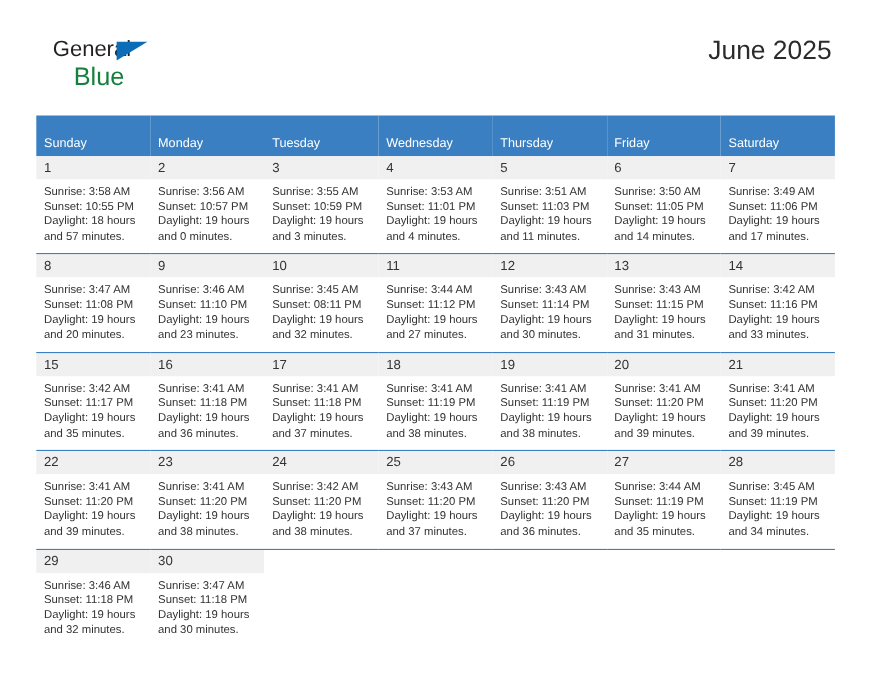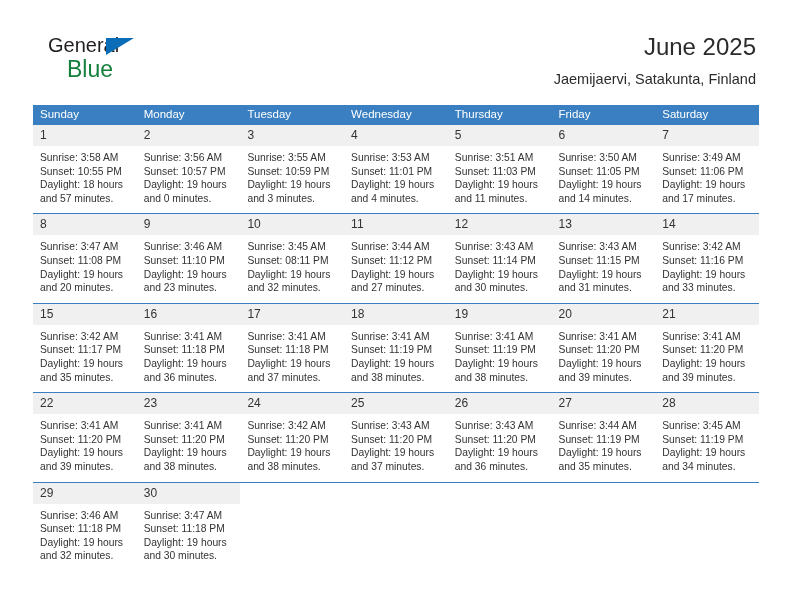--- a/index.html
+++ b/index.html
@@ -92,21 +92,21 @@
     width: 726px;
     border-collapse: collapse;
     table-layout: fixed;
   }
   .calendar th {
     background: #3a7fc1;
     color: #ffffff;
     font-size: 11.5px;
     font-weight: normal;
     text-align: left;
-    padding: 3px 0 5px 7px;
+    padding: 20px 0 5px 7px;
     height: 11px;
     border: none;
   }
   .calendar td {
     vertical-align: top;
     padding: 0;
     border: none;
     width: 103.7px;
   }
   .week-row > td {
@@ -146,21 +146,20 @@
   <div class="header">
 
     <div class="brand">
       <span class="brand-general">General</span>
       <span class="brand-flag"></span>
       <span class="brand-blue">Blue</span>
     </div>
 
     <div class="title-block">
       <div class="cal-title">June 2025</div>
-      <div class="cal-subtitle">Jaemijaervi, Satakunta, Finland</div>
     </div>
 
   </div>
 
   <table class="calendar">
     <thead>
       <tr>
         <th>Sunday</th>
         <th>Monday</th>
         <th>Tuesday</th>

